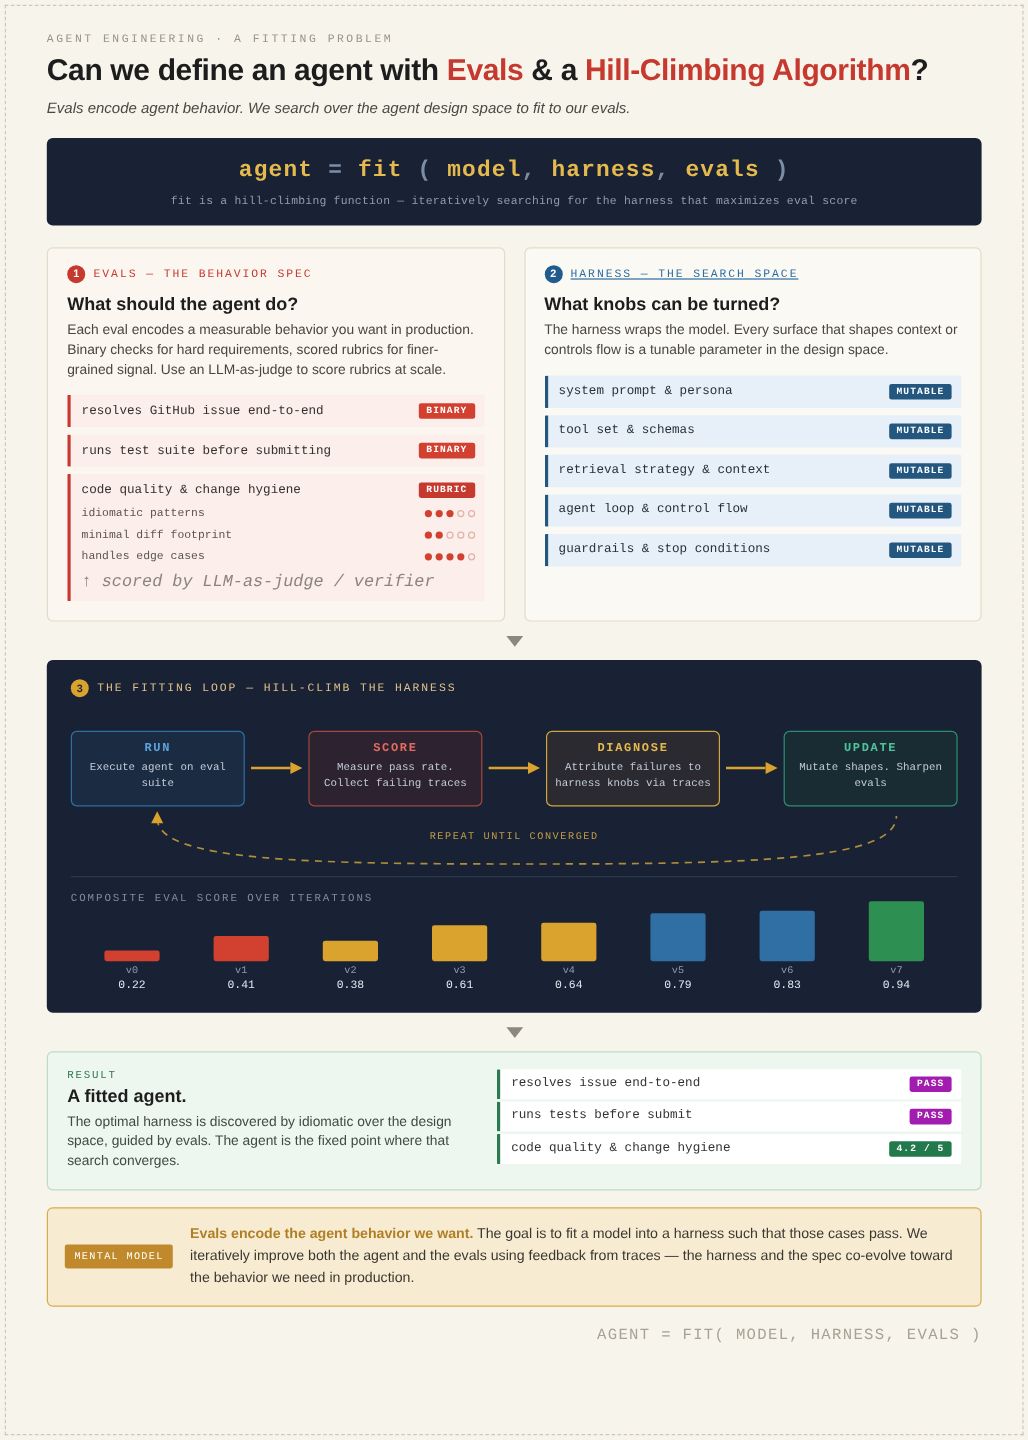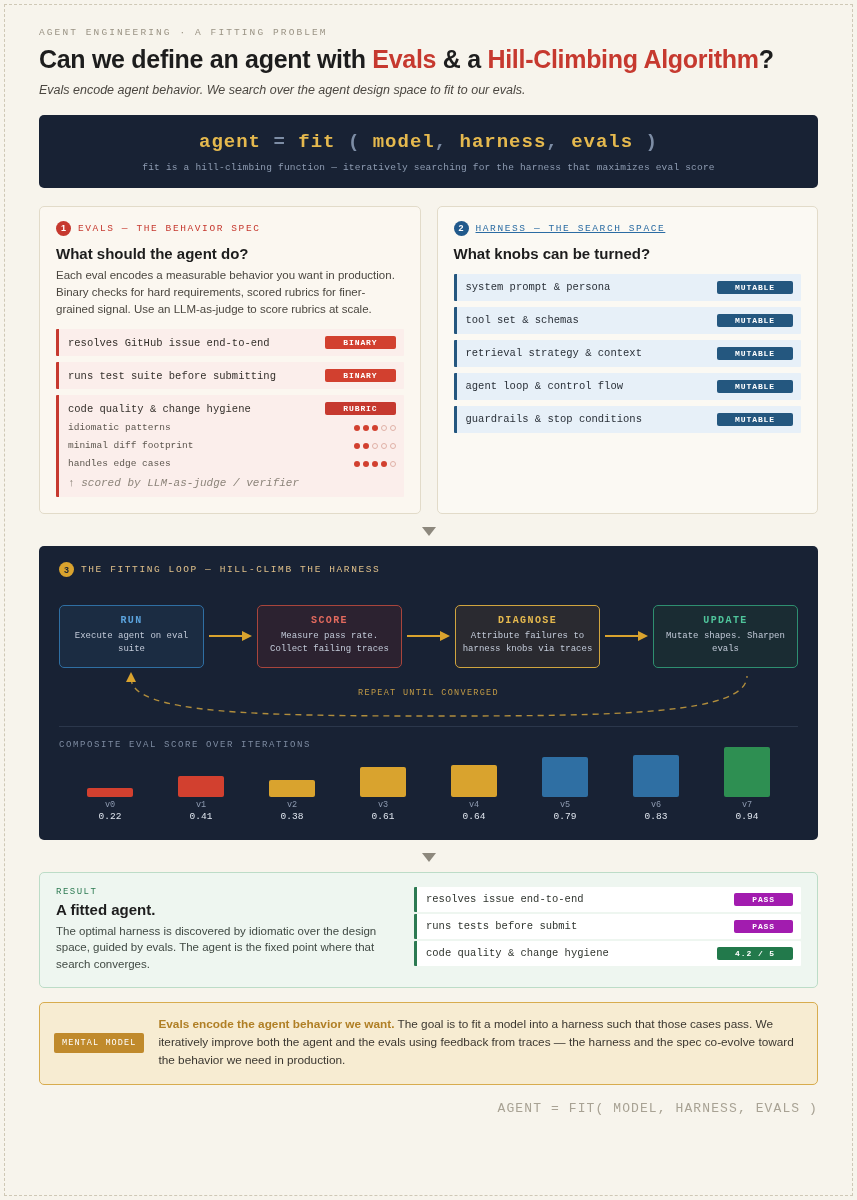--- a/index.html
+++ b/index.html
@@ -135,21 +135,21 @@
   .evalrow .lbl {
     font-family: "Liberation Mono", monospace;
     font-size: 10.5px;
     color: #34302b;
   }
   .tag {
     font-family: "Liberation Mono", monospace;
     font-size: 8px;
     letter-spacing: 0.9px;
     font-weight: bold;
-    padding: 2px 18px;
+    padding: 2px 6px;
     border-radius: 2px;
     color: #fff;
     flex: 0 0 auto;
   }
   .tag.binary { background: #d2402f; }
   .tag.rubric { background: #c6392f; }
   .tag.mutable { background: #24577f; }
   .tag.pass { background: #a21caf; }
   .tag.score { background: #22794b; }
 
@@ -173,21 +173,21 @@
     font-family: "Liberation Mono", monospace;
     font-size: 9.5px;
     color: #5c564e;
   }
   .dots { display: flex; gap: 3px; align-items: center; }
   .dot { width: 6px; height: 6px; border-radius: 50%; }
   .dot.on { background: #d2402f; }
   .dot.off { background: transparent; border: 1px solid #e0b2a8; }
   .footnote {
     font-family: "Liberation Mono", monospace;
-    font-size: 11px;
+    font-size: 14px;
     font-style: italic;
     color: #8c847a;
     margin-top: 8px;
   }
 
   
   .knobrow {
     background: #e7f0f8;
     border-left: 3px solid #24577f;
     padding: 7px 8px 7px 9px;
@@ -437,20 +437,21 @@
         </div>
       </div>
     </div>
 
     <div class="card harness">
       <div class="cardhead">
         <div class="numbadge blue">2</div>
         <div class="sectlabel blue">HARNESS — THE SEARCH SPACE</div>
       </div>
       <h2 class="cardtitle">What knobs can be turned?</h2>
+      <div class="cardbody">The harness wraps the model. Every surface that shapes context or controls flow is a tunable parameter in the design space.</div>
 
       <div class="rows">
         <div class="knobrow">
           <span class="lbl">system prompt &amp; persona</span>
           <span class="tag mutable">MUTABLE</span>
         </div>
         <div class="knobrow">
           <span class="lbl">tool set &amp; schemas</span>
           <span class="tag mutable">MUTABLE</span>
         </div>

